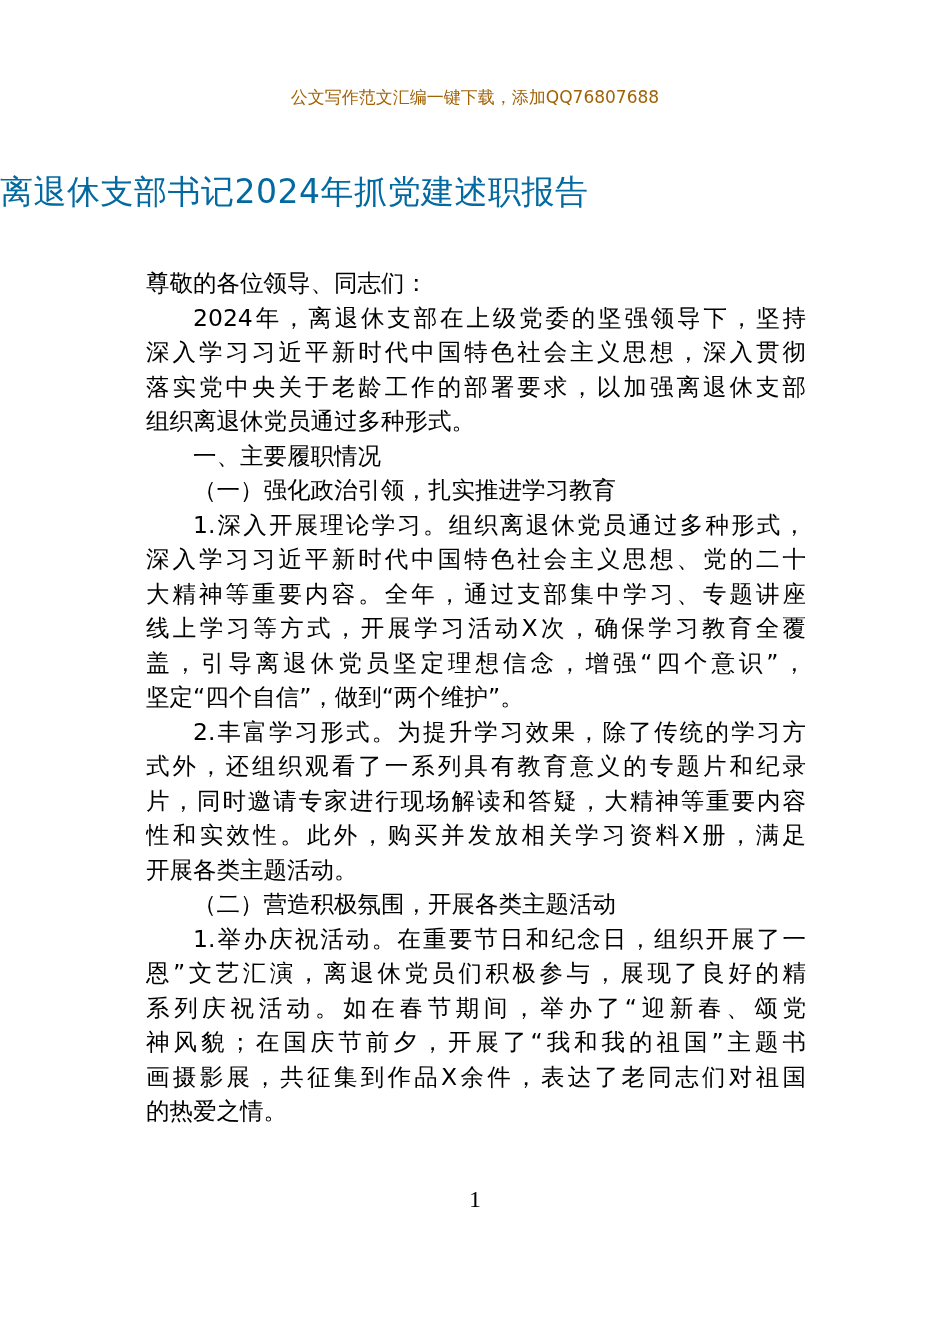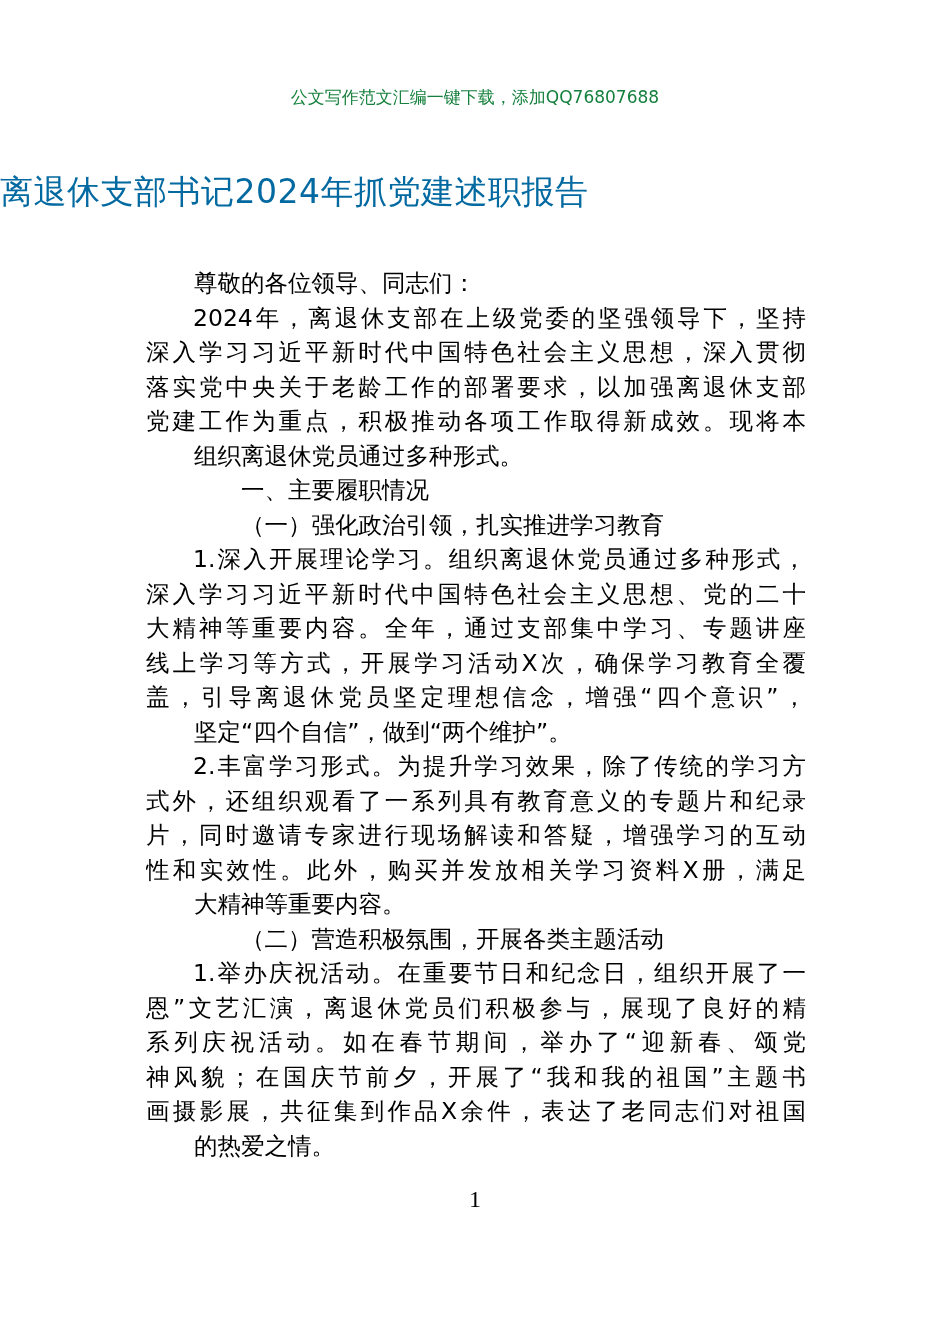--- a/index.html
+++ b/index.html
@@ -1,55 +1,54 @@
 <!DOCTYPE html>
 <html><head>
 <meta charset="utf-8">
 <style>
   html, body { margin: 0; padding: 0; background: #ffffff; }
   body { width: 950px; height: 1344px; position: relative; overflow: hidden;
          font-family: "DejaVu Sans", "Liberation Sans", sans-serif; color: #000; }
   .banner { position: absolute; top: 86px; left: 0; width: 950px; text-align: center;
-            font-size: 17px; color: #15803d; letter-spacing: 0px; }
+            font-size: 17px; color: #a16207; letter-spacing: 0px; }
   .title { position: absolute; top: 170px; left: 0; width: 950px; text-align: left;
            font-size: 33px; color: #0369a1; letter-spacing: 0.5px; }
   .body { position: absolute; top: 266px; left: 146px; width: 660px; }
   .line { font-size: 23.5px; line-height: 34.5px; height: 34.5px; white-space: nowrap;
           text-align: justify; text-align-last: justify; overflow: hidden; }
-  .line.last { text-align-last: left; margin-left: 48px; }
+  .line.last { text-align-last: left; }
   .indent { padding-left: 47px; }
   .pageno { position: absolute; top: 1186px; left: 0; width: 950px; text-align: center;
             font-family: "Liberation Serif", "DejaVu Serif", serif; font-size: 24px; }
 </style>
 </head>
 <body>
 
 <div class="banner">公文写作范文汇编一键下载，添加QQ76807688</div>
 <div class="title">离退休支部书记2024年抓党建述职报告</div>
 
 <div class="body">
   <div class="line last">尊敬的各位领导、同志们：</div>
   <div class="line indent">2024年，离退休支部在上级党委的坚强领导下，坚持</div>
   <div class="line">深入学习习近平新时代中国特色社会主义思想，深入贯彻</div>
   <div class="line">落实党中央关于老龄工作的部署要求，以加强离退休支部</div>
-  <div class="line">党建工作为重点，积极推动各项工作取得新成效。现将本</div>
   <div class="line last">组织离退休党员通过多种形式。</div>
   <div class="line indent last">一、主要履职情况</div>
   <div class="line indent last">（一）强化政治引领，扎实推进学习教育</div>
   <div class="line indent">1.深入开展理论学习。组织离退休党员通过多种形式，</div>
   <div class="line">深入学习习近平新时代中国特色社会主义思想、党的二十</div>
   <div class="line">大精神等重要内容。全年，通过支部集中学习、专题讲座</div>
   <div class="line">线上学习等方式，开展学习活动X次，确保学习教育全覆</div>
   <div class="line">盖，引导离退休党员坚定理想信念，增强“四个意识”，</div>
   <div class="line last">坚定“四个自信”，做到“两个维护”。</div>
   <div class="line indent">2.丰富学习形式。为提升学习效果，除了传统的学习方</div>
   <div class="line">式外，还组织观看了一系列具有教育意义的专题片和纪录</div>
-  <div class="line">片，同时邀请专家进行现场解读和答疑，增强学习的互动</div>
+  <div class="line">片，同时邀请专家进行现场解读和答疑，大精神等重要内容</div>
   <div class="line">性和实效性。此外，购买并发放相关学习资料X册，满足</div>
-  <div class="line last">大精神等重要内容。</div>
+  <div class="line last">开展各类主题活动。</div>
   <div class="line indent last">（二）营造积极氛围，开展各类主题活动</div>
   <div class="line indent">1.举办庆祝活动。在重要节日和纪念日，组织开展了一</div>
   <div class="line">恩”文艺汇演，离退休党员们积极参与，展现了良好的精</div>
   <div class="line">系列庆祝活动。如在春节期间，举办了“迎新春、颂党</div>
   <div class="line">神风貌；在国庆节前夕，开展了“我和我的祖国”主题书</div>
   <div class="line">画摄影展，共征集到作品X余件，表达了老同志们对祖国</div>
   <div class="line last">的热爱之情。</div>
 </div>
 
 <div class="pageno">1</div>

